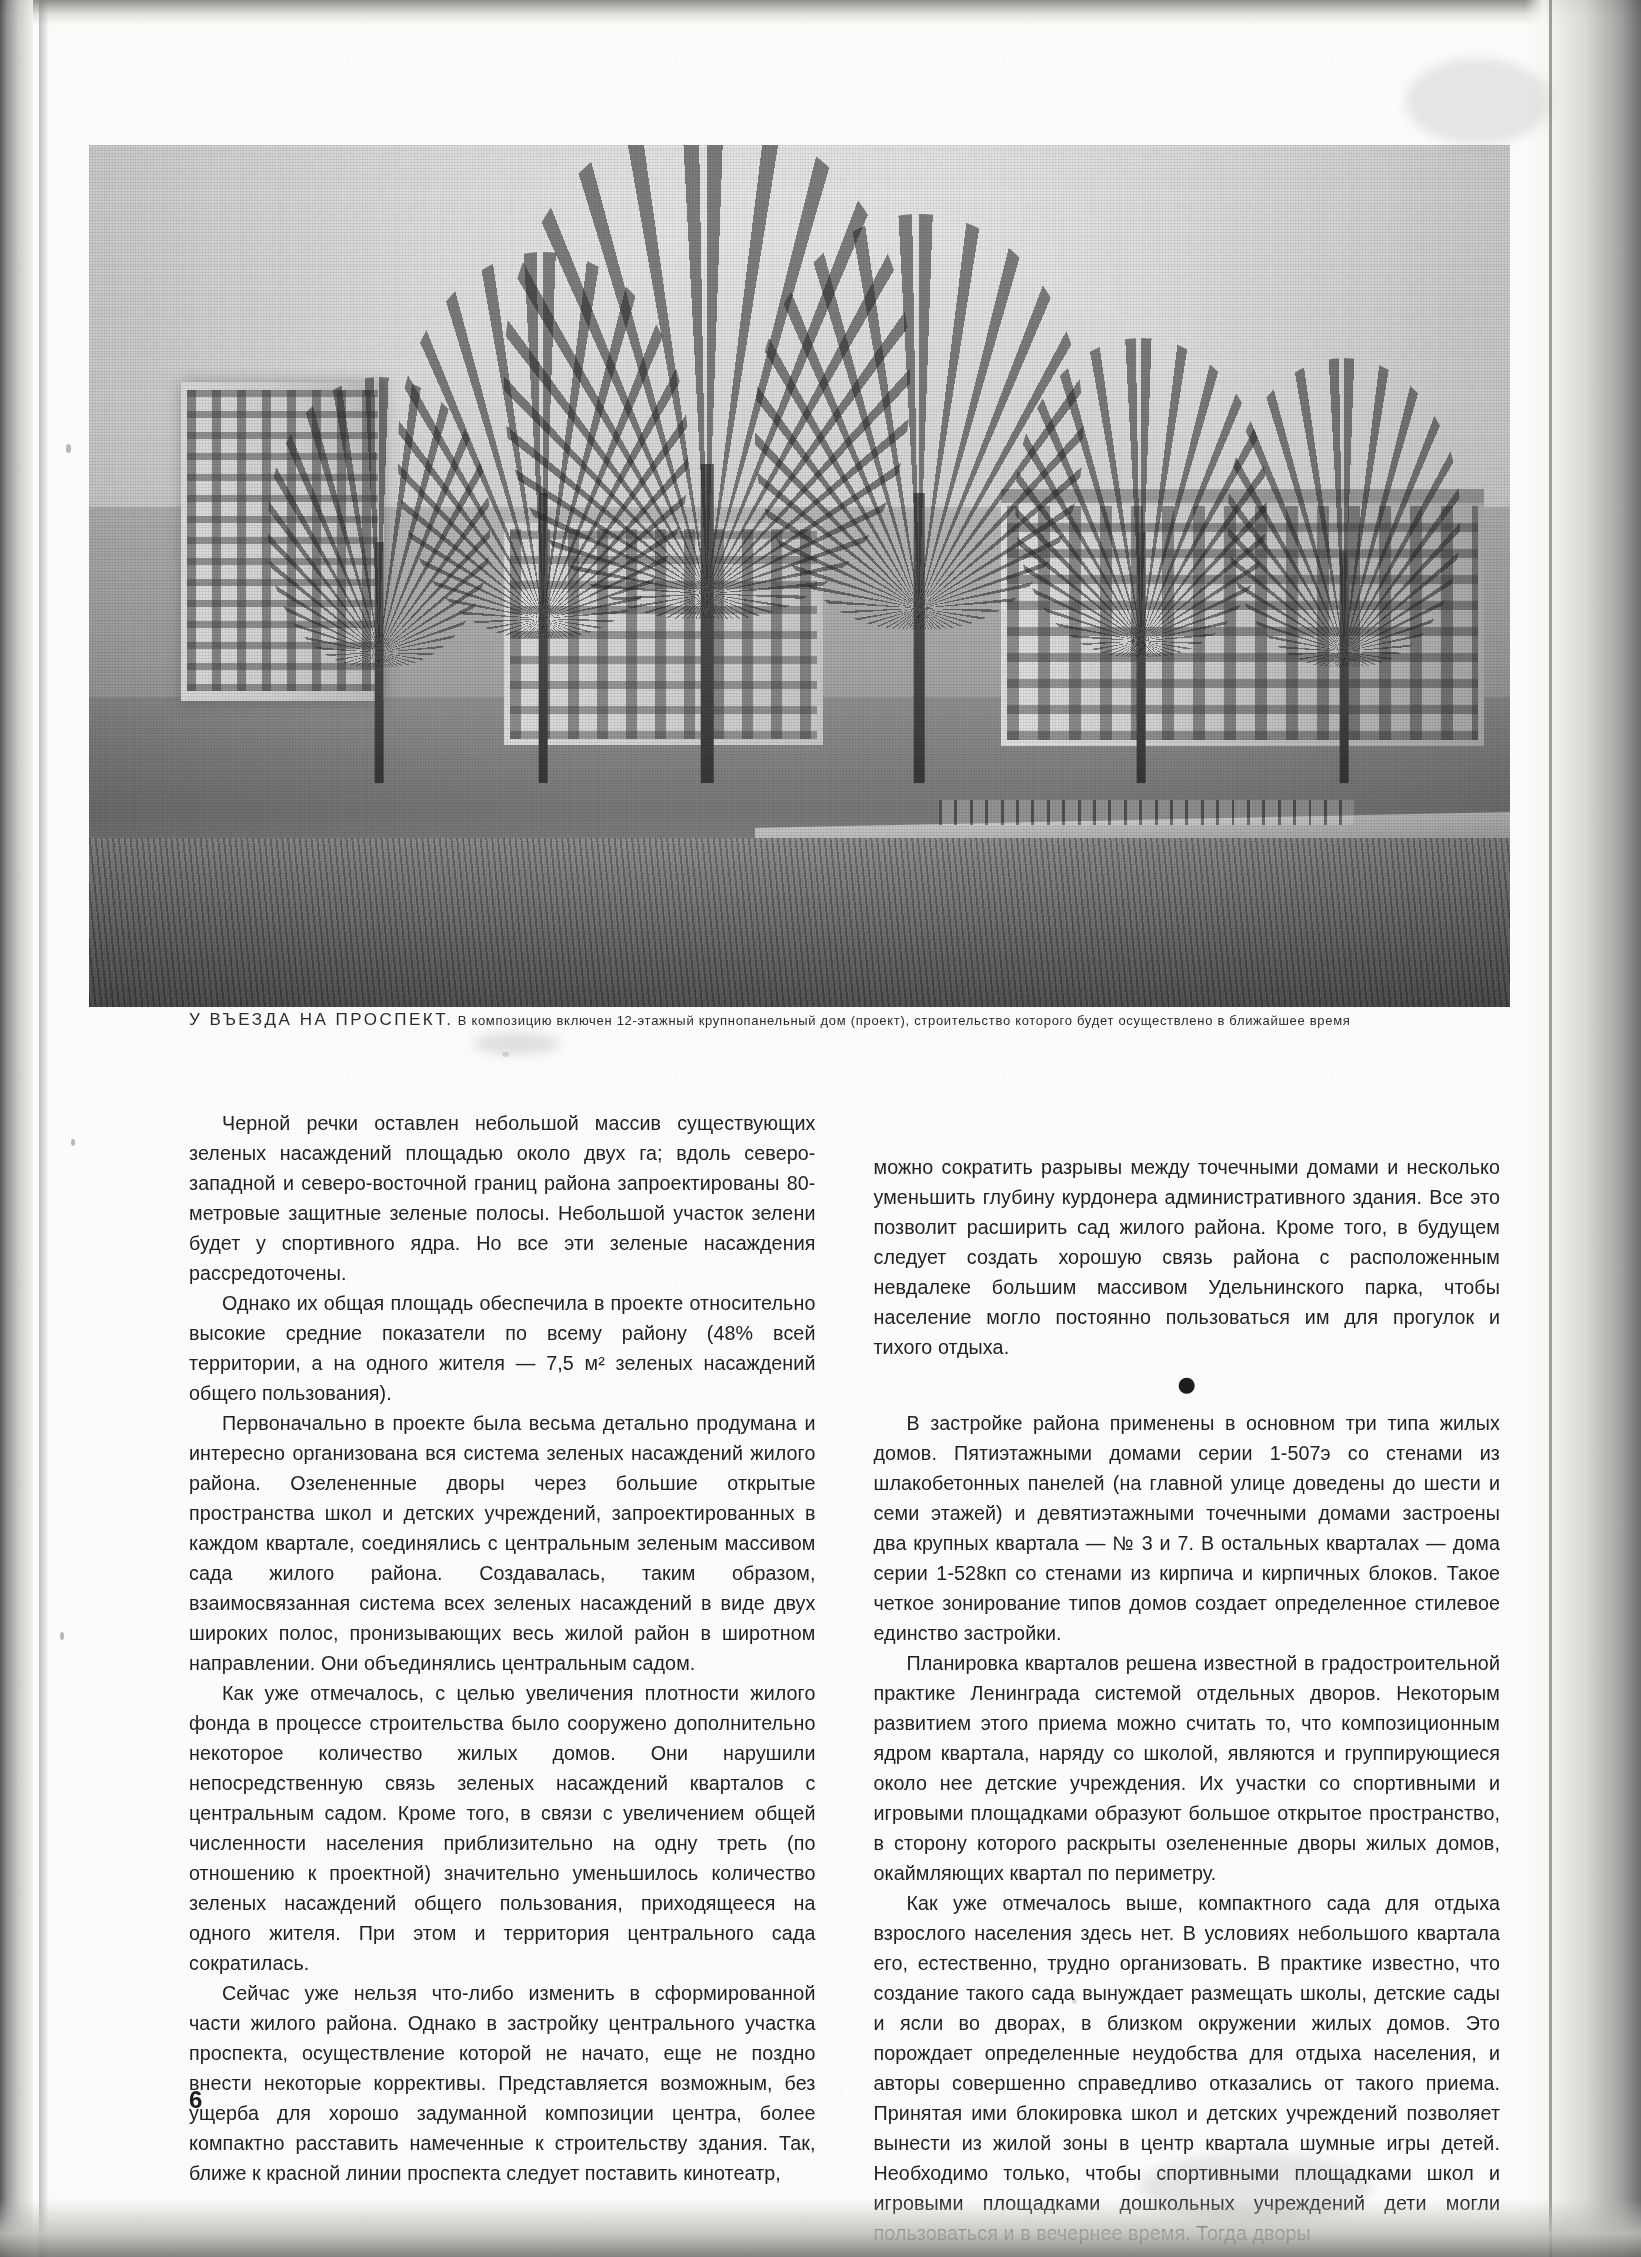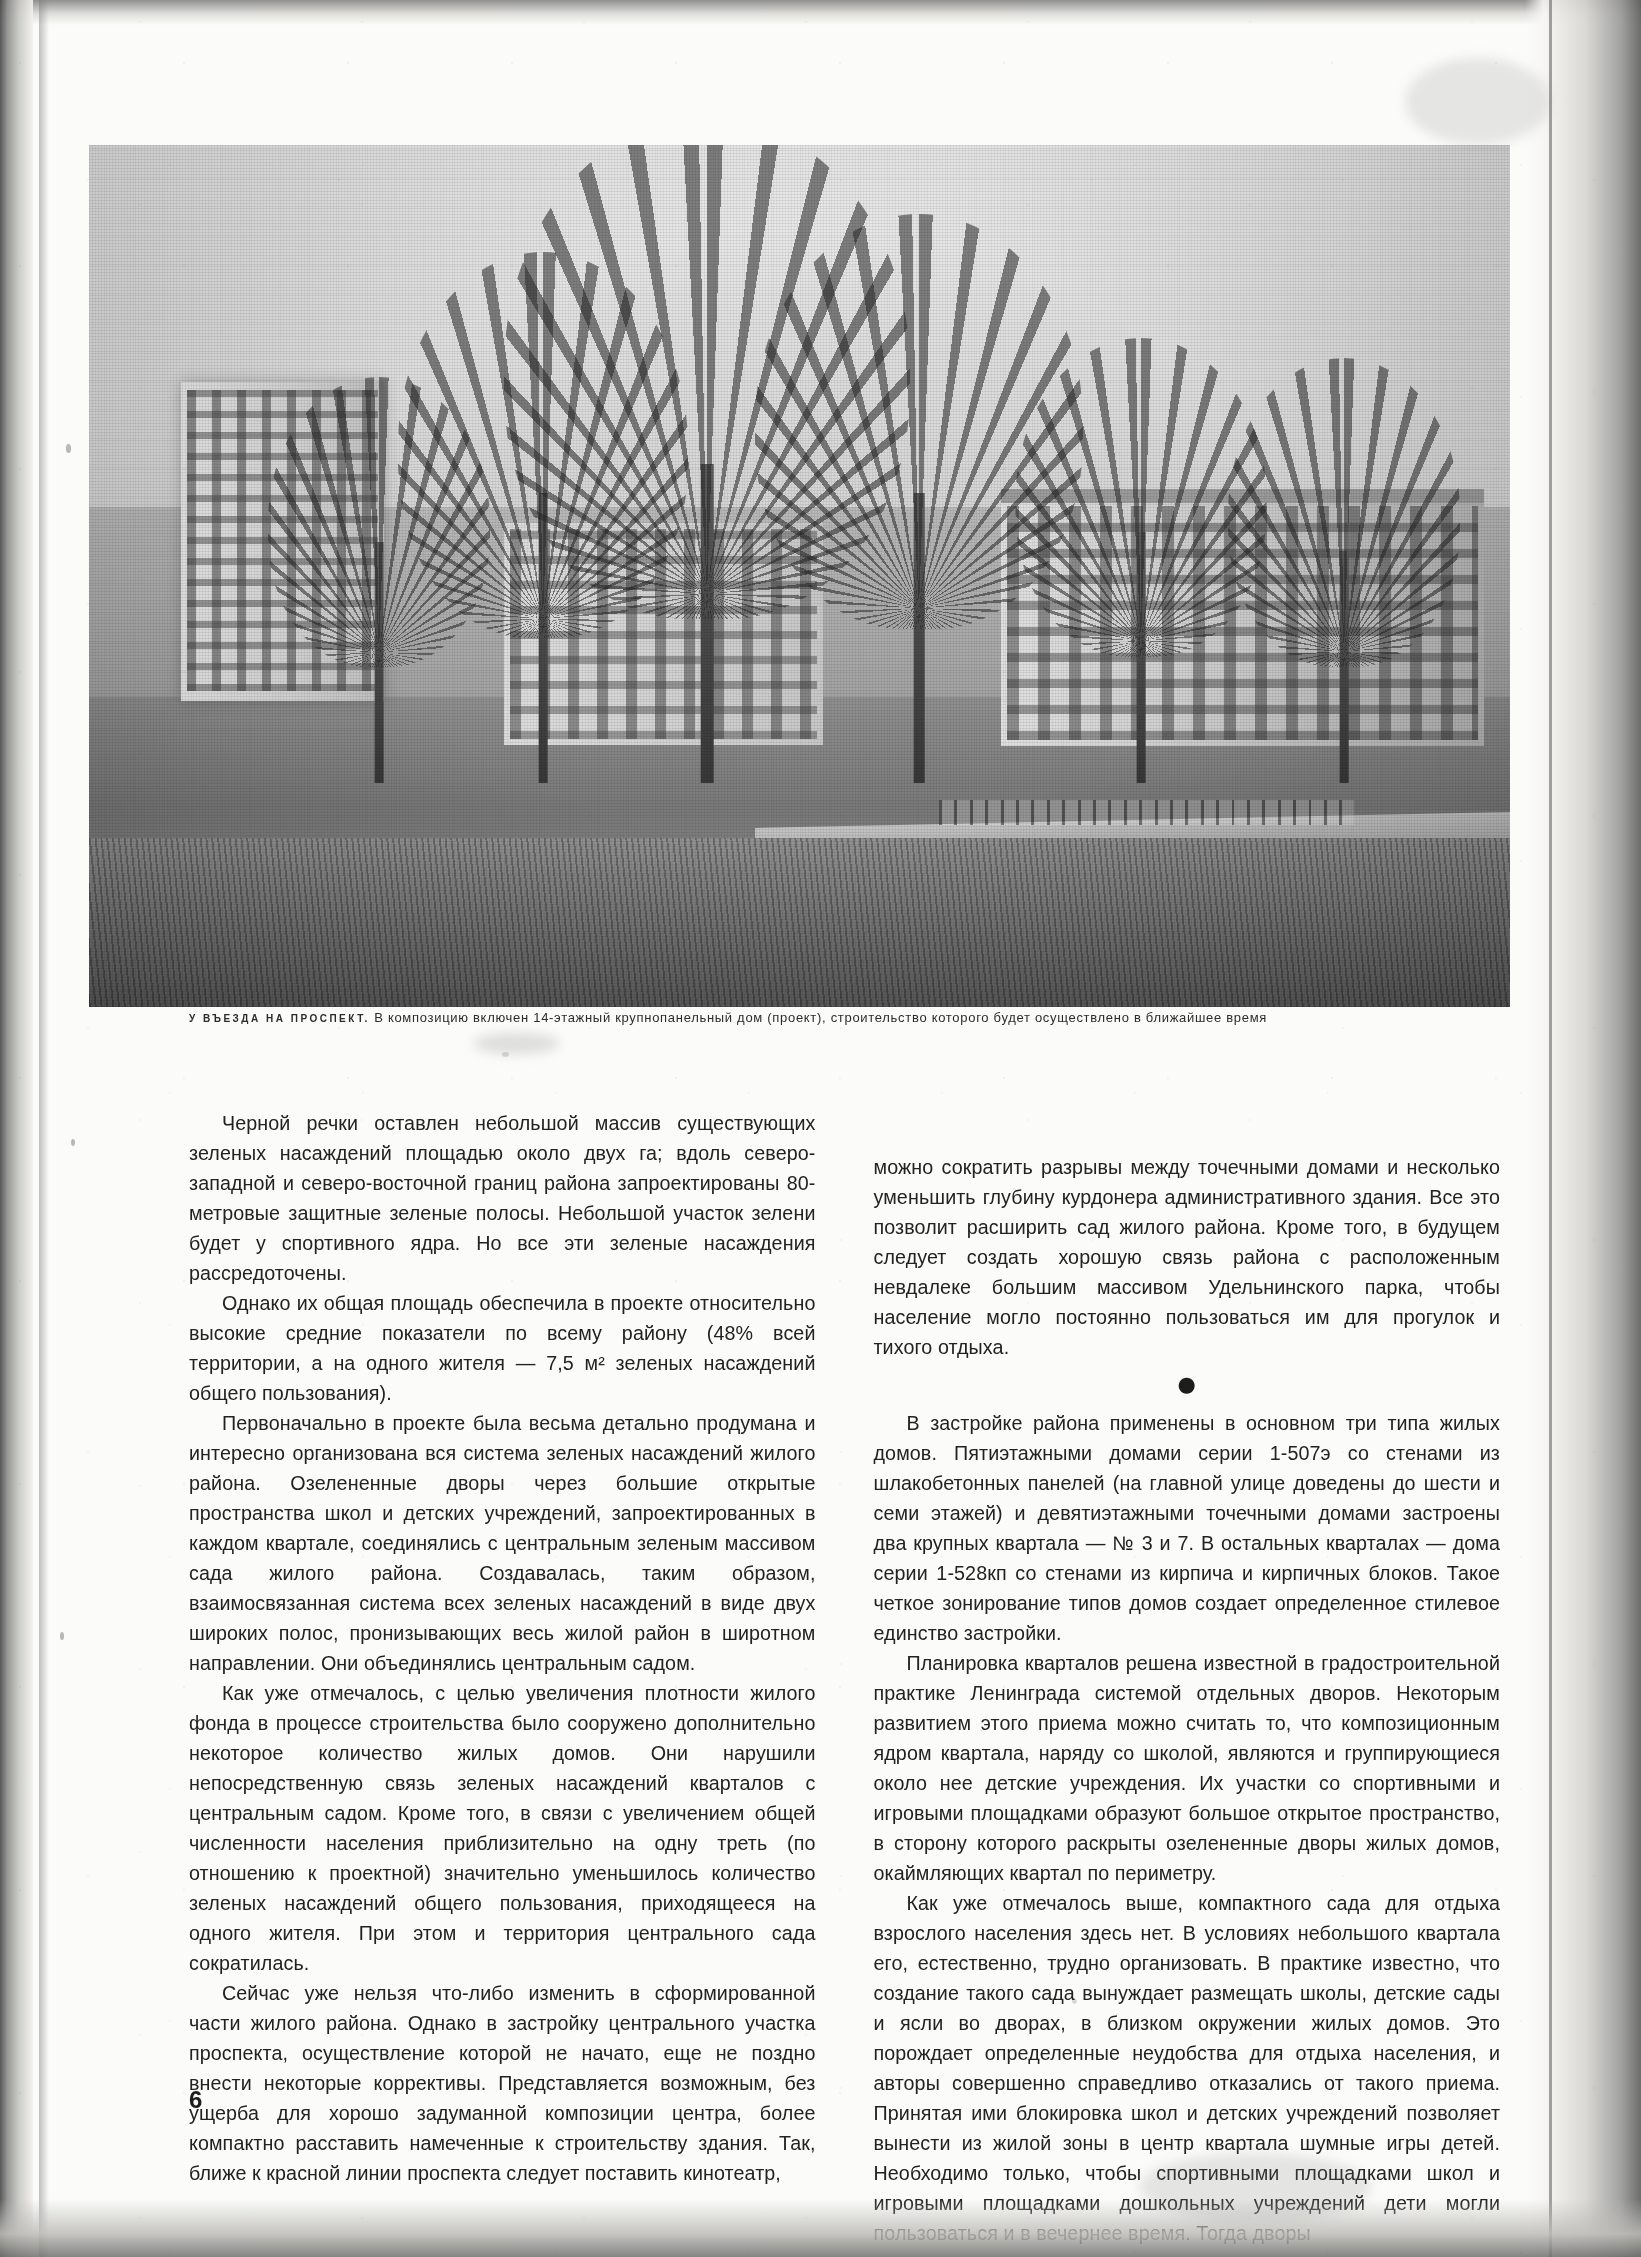--- a/index.html
+++ b/index.html
@@ -154,21 +154,21 @@
   }
 
   
   .caption{
     position:absolute;left:189px;top:1010px;width:1303px;
     font-family:"Liberation Sans", sans-serif;
     font-size:13px;letter-spacing:0.7px;color:#2c2c2c;
     white-space:nowrap;
   }
   .caption .cap-head{
-    font-size:10px;letter-spacing:2.5px;font-weight:700;
+    font-size:17px;letter-spacing:2.5px;font-weight:400;
   }
 
   
   .columns{
     position:absolute;left:189px;top:1108px;width:1311px;height:1062px;
     display:flex;gap:58px;justify-content:flex-end;
   }
   .col{width:627px;}
   .col p{
     margin:0;
@@ -248,21 +248,21 @@
       <div class="canopy" style="width:232px;height:309px;bottom:116px;"></div>
     </div>
 
     <div class="grassband"></div>
     <div class="photo-grain"></div>
     <div class="photo-vignette"></div>
   </div>
 
   <div class="caption">
     <span class="cap-head">У ВЪЕЗДА НА ПРОСПЕКТ.</span>
-    <span>В композицию включен 14-этажный крупнопанельный дом (проект), строительство которого будет осуществлено в ближайшее время</span>
+    <span>В композицию включен 12-этажный крупнопанельный дом (проект), строительство которого будет осуществлено в ближайшее время</span>
   </div>
 
   <div class="columns">
 
     <div class="col">
       <p>Черной речки оставлен небольшой массив существующих зеленых насаждений площадью около двух га; вдоль северо-западной и северо-восточной границ района запроектированы 80-метровые защитные зеленые полосы. Небольшой участок зелени будет у спортивного ядра. Но все эти зеленые насаждения рассредоточены.</p>
       <p>Однако их общая площадь обеспечила в проекте относительно высокие средние показатели по всему району (48% всей территории, а на одного жителя — 7,5 м² зеленых насаждений общего пользования).</p>
       <p>Первоначально в проекте была весьма детально продумана и интересно организована вся система зеленых насаждений жилого района. Озелененные дворы через большие открытые пространства школ и детских учреждений, запроектированных в каждом квартале, соединялись с центральным зеленым массивом сада жилого района. Создавалась, таким образом, взаимосвязанная система всех зеленых насаждений в виде двух широких полос, пронизывающих весь жилой район в широтном направлении. Они объединялись центральным садом.</p>
       <p>Как уже отмечалось, с целью увеличения плотности жилого фонда в процессе строительства было сооружено дополнительно некоторое количество жилых домов. Они нарушили непосредственную связь зеленых насаждений кварталов с центральным садом. Кроме того, в связи с увеличением общей численности населения приблизительно на одну треть (по отношению к проектной) значительно уменьшилось количество зеленых насаждений общего пользования, приходящееся на одного жителя. При этом и территория центрального сада сократилась.</p>
       <p>Сейчас уже нельзя что-либо изменить в сформированной части жилого района. Однако в застройку центрального участка проспекта, осуществление которой не начато, еще не поздно внести некоторые коррективы. Представляется возможным, без ущерба для хорошо задуманной композиции центра, более компактно расставить намеченные к строительству здания. Так, ближе к красной линии проспекта следует поставить кинотеатр,</p>

